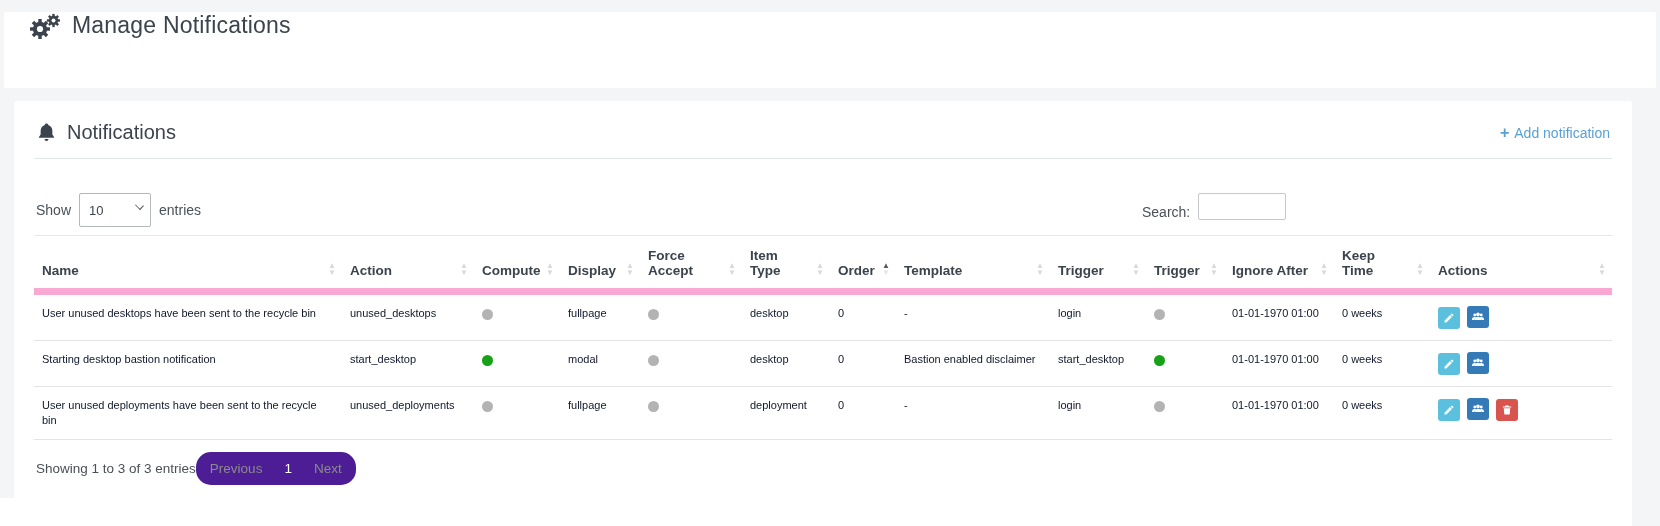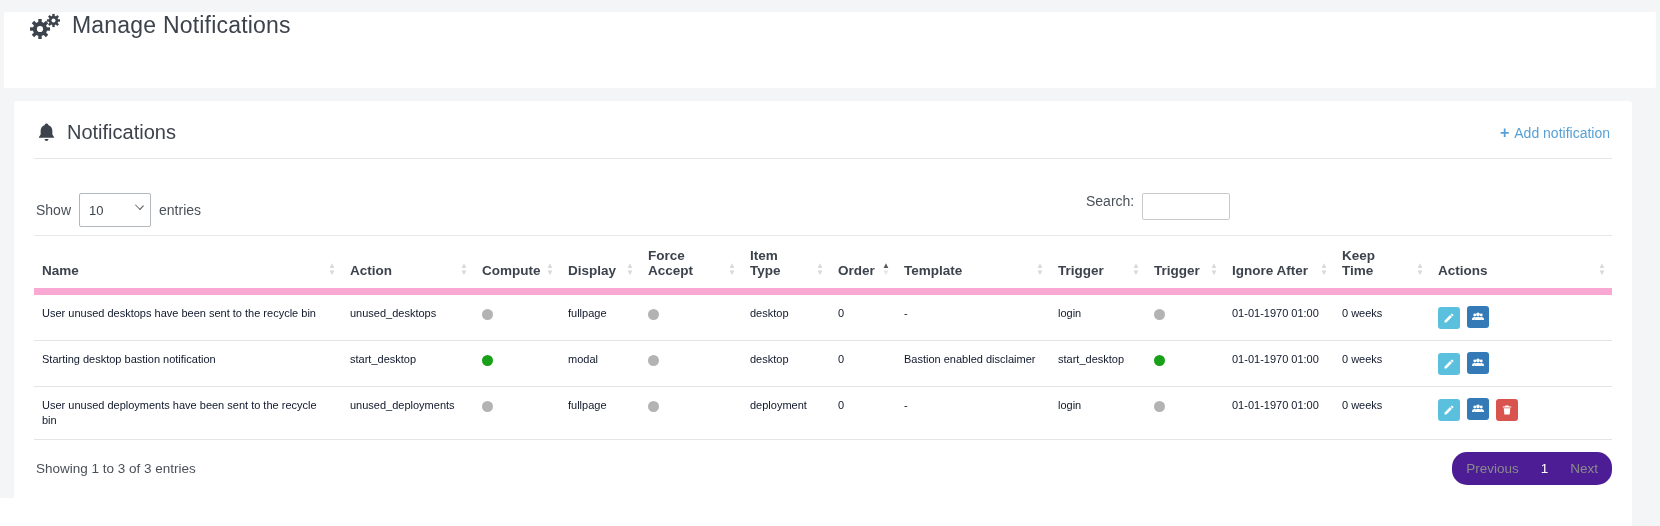--- a/index.html
+++ b/index.html
@@ -54,21 +54,21 @@
     -webkit-appearance:none; appearance:none;
     width:72px; height:34px; border:1px solid #b3b8bd; border-radius:2px;
     background:#fff; font-size:13px; color:#3c434d; padding:0 20px 0 9px;
     font-family:inherit;
   }
   .select-wrap .chev {
     position:absolute; right:8px; top:9px; width:7px; height:7px;
     border-right:1.6px solid #555; border-bottom:1.6px solid #555;
     transform:rotate(45deg) scale(1,.8); pointer-events:none;
   }
-  .search-group { position:absolute; left:1052px; top:0; display:flex; align-items:flex-start; gap:8px; }
+  .search-group { position:absolute; left:1108px; top:0; display:flex; align-items:flex-end; gap:8px; }
   .search-input {
     width:88px; height:27px; border:1px solid #c6c9cc; border-radius:2px;
     background:#fff; padding:0 6px; font-size:13px; font-family:inherit; color:#3c434d;
   }
 
   
   table { width:100%; border-collapse:collapse; table-layout:fixed; margin-top:14px; border-top:1px solid #e8e8e8; }
   col.c-name{width:308px} col.c-action{width:132px} col.c-compute{width:86px}
   col.c-display{width:80px} col.c-force{width:102px} col.c-item{width:88px}
   col.c-order{width:66px} col.c-template{width:154px} col.c-trigger{width:96px}
@@ -96,21 +96,21 @@
   }
   .dot { display:inline-block; width:11px; height:11px; border-radius:50%; margin-top:3px; }
   .abtn {
     width:22px; height:22px; border:none; border-radius:3px; cursor:pointer;
     display:inline-flex; align-items:center; justify-content:center;
     margin-right:7px; padding:0;
   }
   .abtn .ic { display:flex; align-items:center; justify-content:center; }
 
   
-  .table-footer { display:flex; justify-content:space-between; align-items:center; margin-top:12px; }
+  .table-footer { display:flex; align-items:center; margin-top:12px; }
   .info-text { font-size:13.5px; color:#4a5058; padding-left:2px; }
   .pagination {
     display:flex; align-items:center; background:#4c1d95; border-radius:15px; overflow:hidden;
   }
   .page-btn {
     font-size:13.5px; color:#8b8b8b; padding:9px 14px; cursor:pointer; background:transparent; border:none;
     font-family:inherit;
   }
   .page-btn.current { color:#fff; padding:9px 8px; cursor:default; }
 

